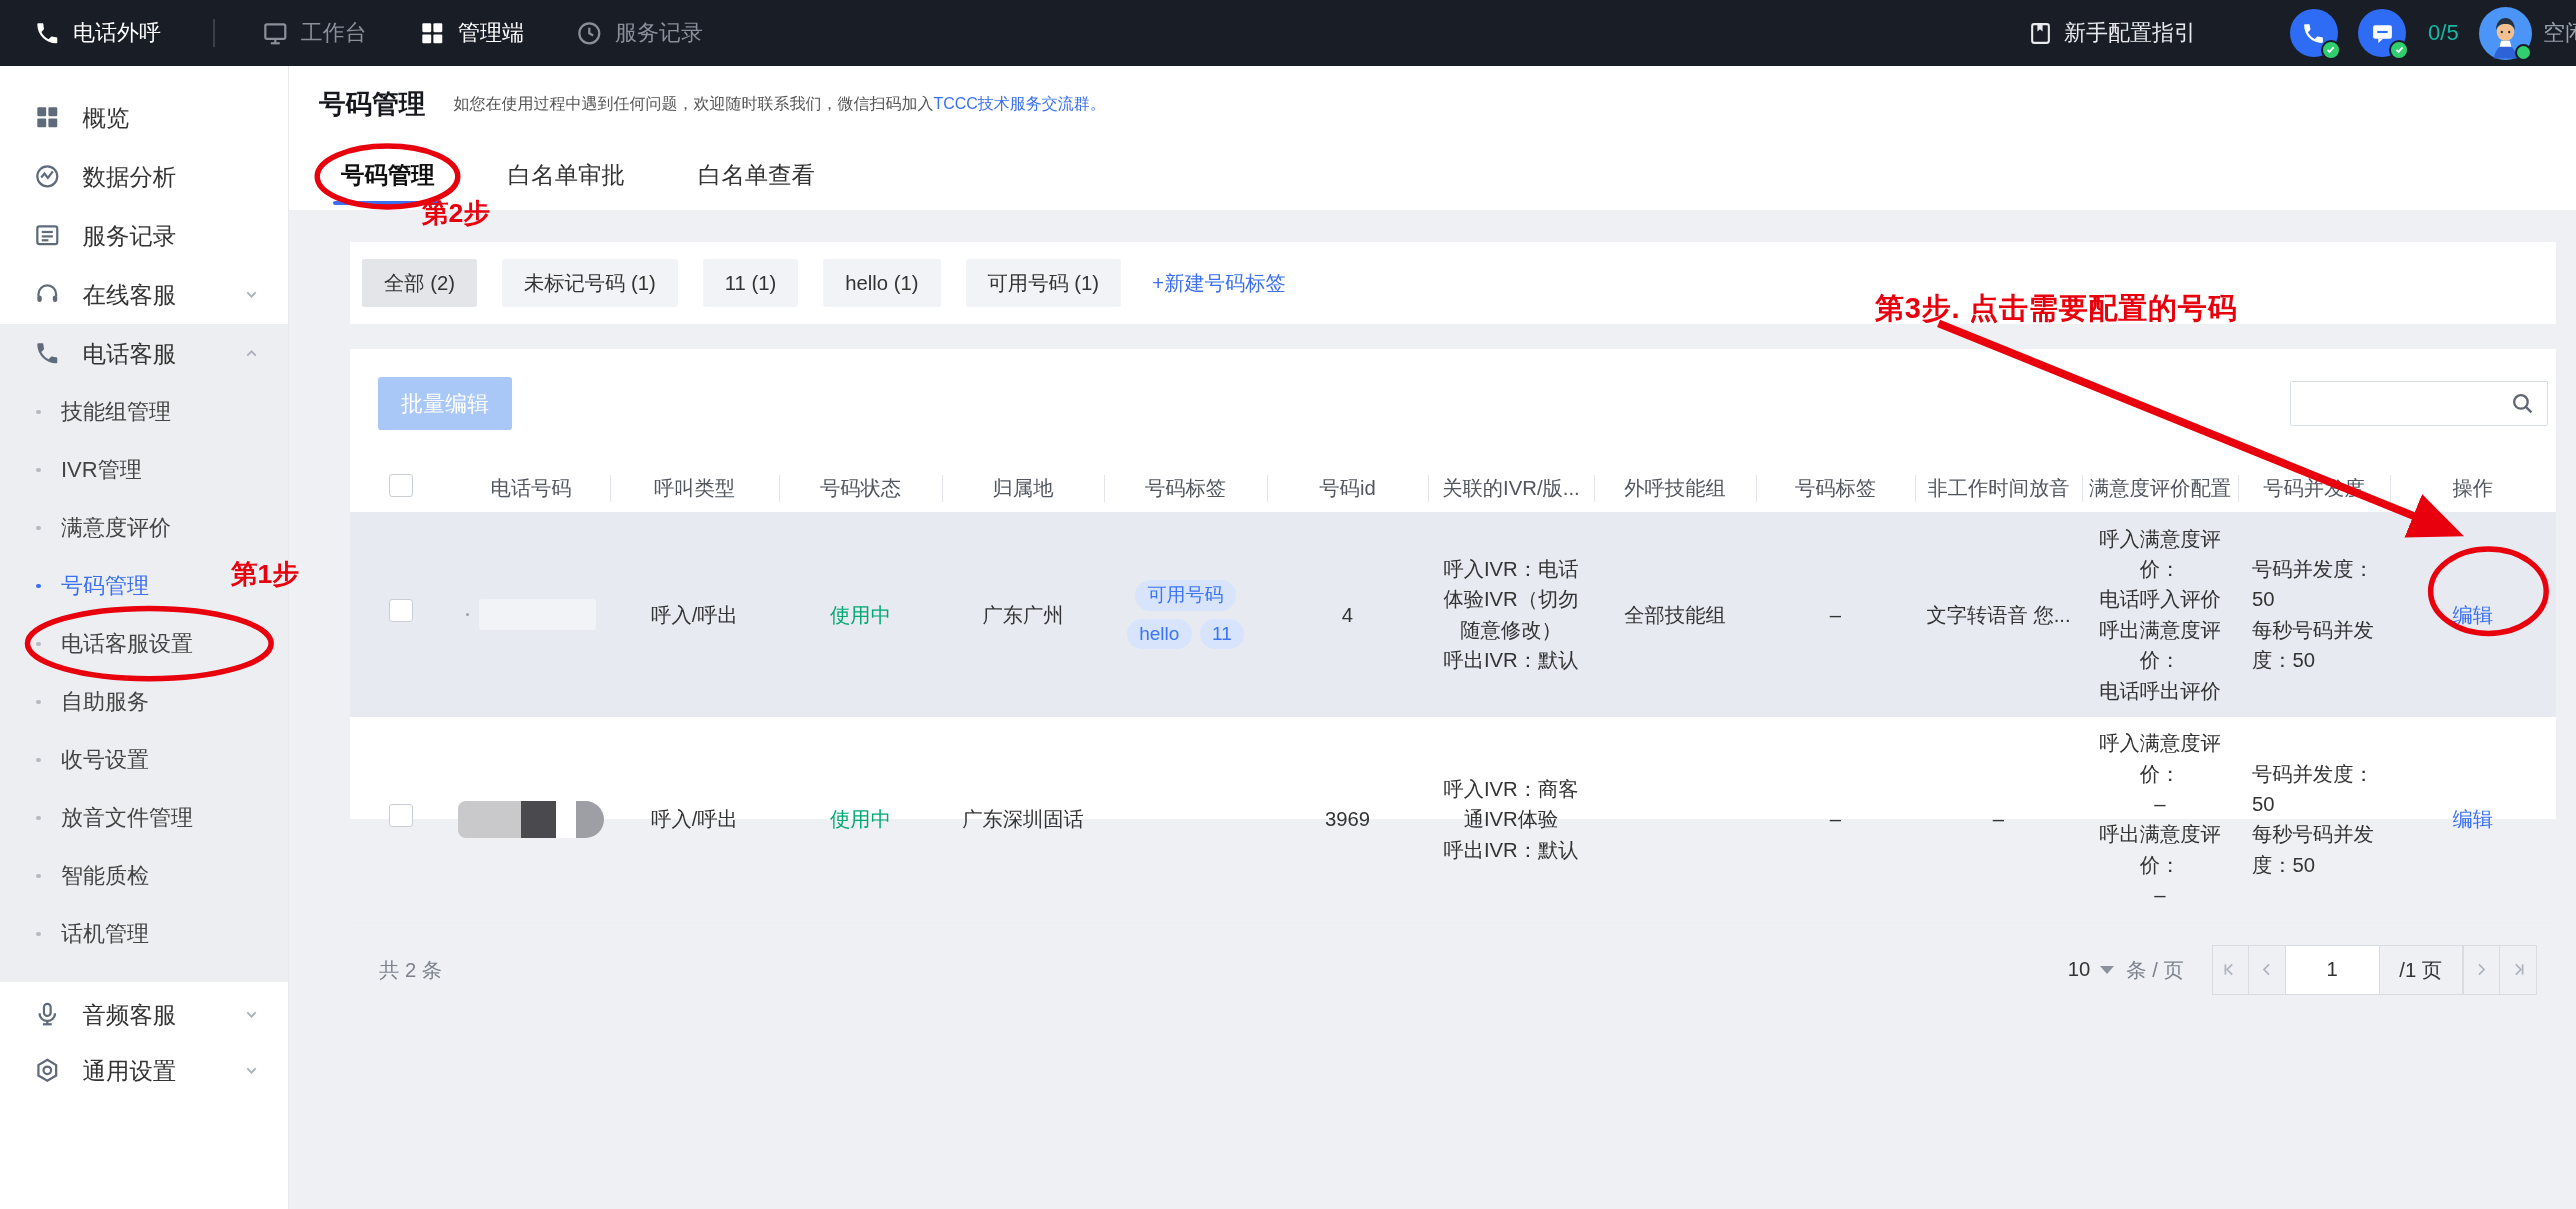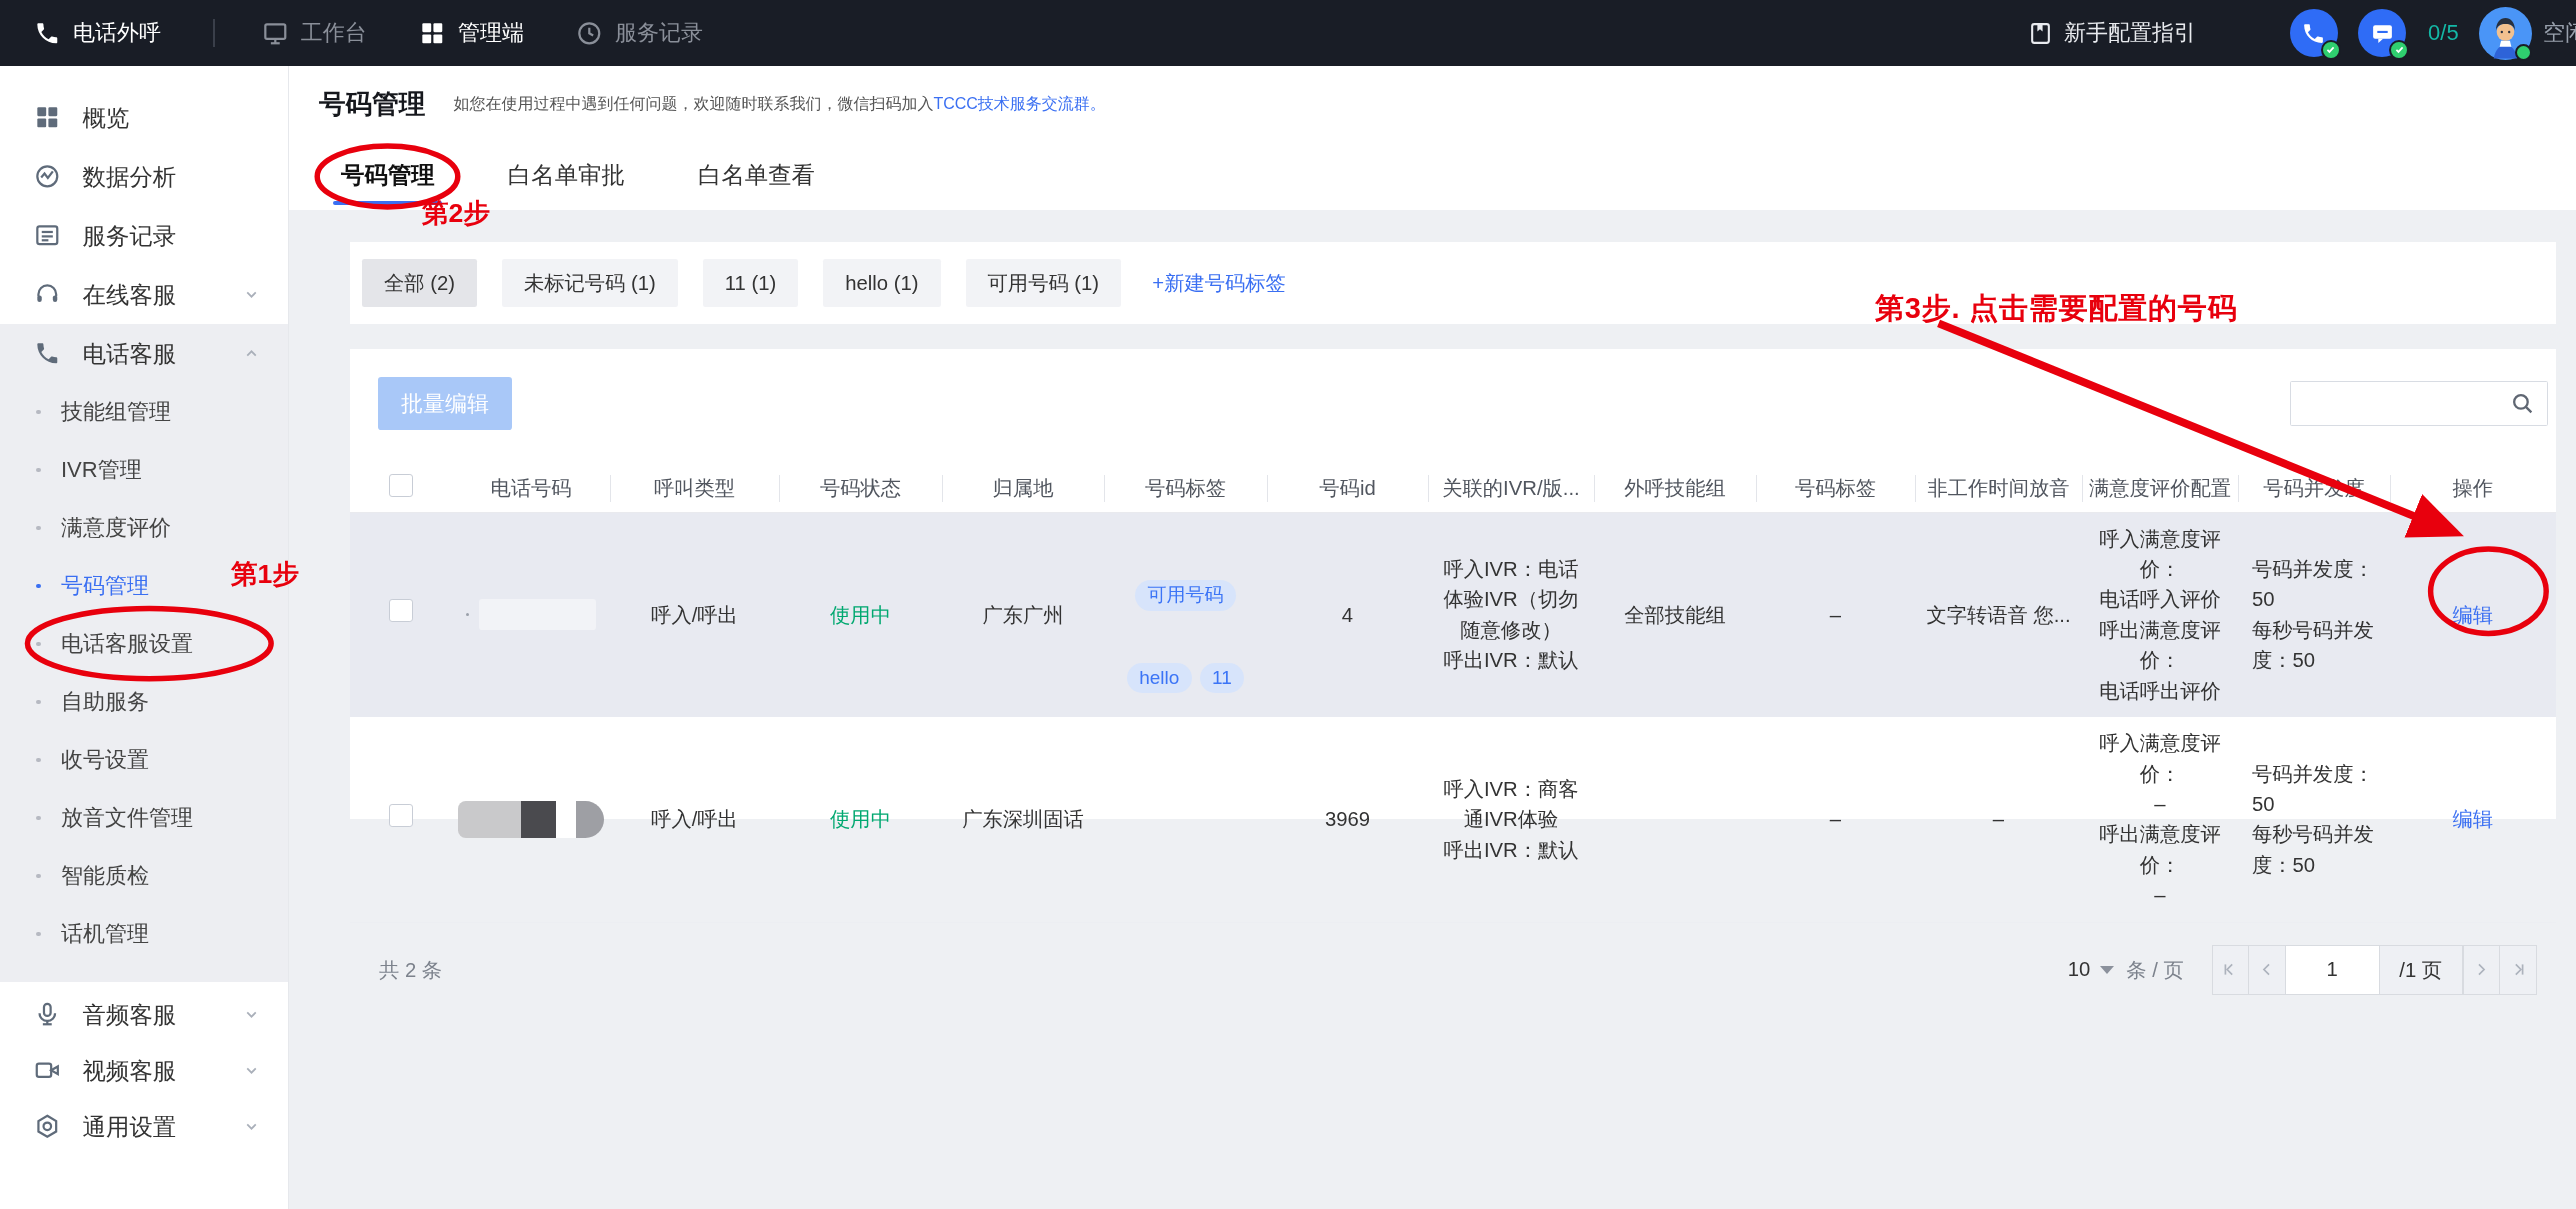--- a/index.html
+++ b/index.html
@@ -64,21 +64,21 @@
   thead th:nth-child(n+3)::before { content:""; position:absolute; left:0; top:11px; width:0.8px; height:26.6px; background:#e3e5ea; }
   tbody td { font-size:20.3px; color:#333; text-align:center; vertical-align:middle; line-height:1.5; padding:11px 6.2px; word-break:break-all; }
   tr.row-hl { height:145px; background:#e8eaf1; }
   tr.row-plain { height:144px; border-bottom:0.8px solid #eceef2; }
   .pre { white-space:pre-line; }
   .cell-left { text-align:left; padding-left:14px; }
   .status-green { color:#00a870; }
   .cb { display:inline-block; width:23.4px; height:23.4px; background:#fff; border:1.6px solid #c8cdd6; border-radius:3.1px; cursor:pointer; }
   .pill { display:inline-block; background:#d7e4fb; color:#3b74f6; border-radius:780px; padding:3.9px 12.5px; font-size:19px; line-height:1.2; }
   .pill-rows { display:flex; flex-direction:column; align-items:center; gap:7.8px; }
-  .pill-line { display:flex; gap:7.8px; justify-content:flex-end;margin-top:44px; }
+  .pill-line { display:flex; gap:7.8px; justify-content:flex-end; }
   .edit-link { color:#3a6ff2; cursor:pointer; text-decoration:none; }
   .phone-redact1 { display:flex; align-items:center; justify-content:center; gap:9.4px; }
   .phone-redact1 .tiny-dot { width:3.1px; height:3.1px; background:#9aa0aa; border-radius:50%; }
   .phone-redact1 .ghost { width:117px; height:31px; background:#f2f3f7; border-radius:3.1px; }
   .phone-redact2 { display:flex; align-items:center; justify-content:center; }
   .phone-redact2 i { display:block; height:37px; }
   .pr-a { width:69px; background:#c9c9cb; border-radius:7.8px 0 0 7.8px; }
   .pr-b { width:39px; background:#4a4a4e; }
   .pr-c { width:22px; background:#fff; }
   .pr-d { width:31px; background:#9e9fa4; border-radius:0 19px 19px 0; }
@@ -279,30 +279,20 @@
         </div>
     </div>
     <div class="sb-item after-group">
       <svg class="sbi" viewBox="0 0 24 24" fill="none" stroke="#5f6b7a" stroke-width="2">
           <rect x="9" y="2.5" width="6" height="11" rx="3"></rect>
           <path d="M5 11a7 7 0 0 0 14 0"></path>
           <line x1="12" y1="18" x2="12" y2="21"></line>
           <line x1="8" y1="21" x2="16" y2="21"></line>
         </svg>
       <span>音频客服</span>
-      <svg class="chev" viewBox="0 0 24 24" fill="none" stroke="#aab0ba" stroke-width="2.5">
-          <path d="M6 9l6 6 6-6"></path>
-        </svg>
-    </div>
-    <div class="sb-item" style="height:56px">
-      <svg class="sbi" viewBox="0 0 24 24" fill="none" stroke="#5f6b7a" stroke-width="2">
-          <rect x="2.5" y="6" width="13" height="12" rx="2"></rect>
-          <path d="M15.5 12l6-3.5v7z"></path>
-        </svg>
-      <span>视频客服</span>
       <svg class="chev" viewBox="0 0 24 24" fill="none" stroke="#aab0ba" stroke-width="2.5">
           <path d="M6 9l6 6 6-6"></path>
         </svg>
     </div>
     <div class="sb-item" style="height:56px">
       <svg class="sbi" viewBox="0 0 24 24" fill="none" stroke="#5f6b7a" stroke-width="2">
           <path d="M12 2.5l8 4.8v9.4l-8 4.8-8-4.8V7.3z"></path>
           <circle cx="12" cy="12" r="3.4"></circle>
         </svg>
       <span>通用设置</span>

